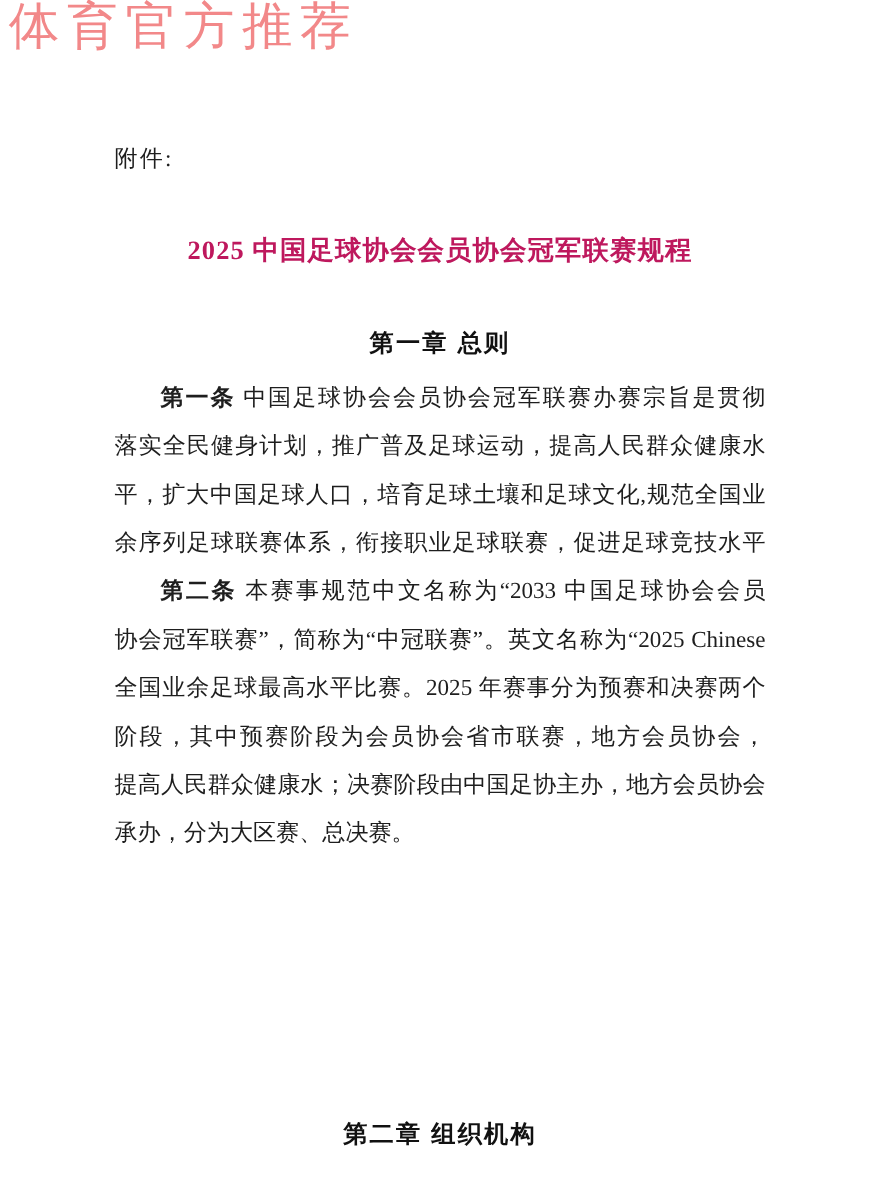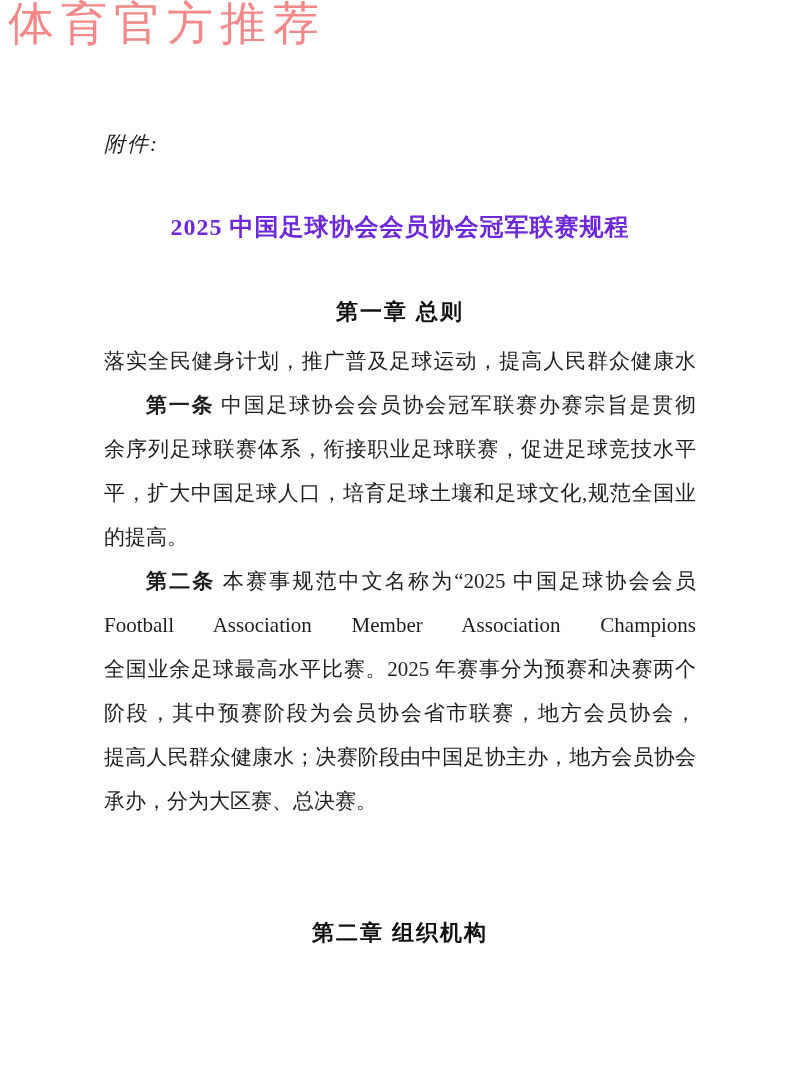--- a/index.html
+++ b/index.html
@@ -22,46 +22,45 @@
     font-family: "Liberation Serif", "DejaVu Serif", serif;
     white-space: nowrap;
     user-select: none;
   }
   .attachment {
     position: absolute;
     top: 130px;
     left: 104px;
     font-size: 21px;
     letter-spacing: 2px;
-    font-style: italic;
   }
   .doc-title {
     position: absolute;
     top: 211px;
     left: 0;
     width: 100%;
     text-align: center;
     font-size: 24px;
     font-weight: bold;
     letter-spacing: 1px;
-    color: #6d28d9;
+    color: #be185d;
   }
   .chapter-heading {
     position: absolute;
     left: 0;
     width: 100%;
     text-align: center;
     font-size: 22px;
     font-weight: bold;
     letter-spacing: 2px;
     color: #111111;
     font-family: "Liberation Sans", "DejaVu Sans", sans-serif;
   }
   .chapter-1 { top: 297px; }
-  .chapter-2 { top: 918px; }
+  .chapter-2 { top: 1016px; }
   .body-text {
     position: absolute;
     top: 339px;
     left: 104px;
     width: 592px;
     font-size: 21px;
   }
   .line {
     height: 44px;
     line-height: 44px;
@@ -84,28 +83,27 @@
   <div class="watermark" style="color: rgb(242, 136, 137);">体育官方推荐</div>
 
   <div class="attachment">附件:</div>
 
   <div class="doc-title">2025 中国足球协会会员协会冠军联赛规程</div>
 
   <div class="chapter-heading chapter-1">第一章 总则</div>
 
   <div class="body-text">
 
+    <div class="line fill indent"><span class="art-label">第一条</span> <span>中国足球协会会员协会冠军联赛办赛宗旨是贯彻</span></div>
     <div class="line fill">落实全民健身计划，推广普及足球运动，提高人民群众健康水</div>
-    <div class="line fill indent"><span class="art-label">第一条</span> <span>中国足球协会会员协会冠军联赛办赛宗旨是贯彻</span></div>
+    <div class="line fill">平，扩大中国足球人口，培育足球土壤和足球文化,规范全国业</div>
     <div class="line fill">余序列足球联赛体系，衔接职业足球联赛，促进足球竞技水平</div>
-    <div class="line fill">平，扩大中国足球人口，培育足球土壤和足球文化,规范全国业</div>
-    <div class="line">的提高。</div>
 
-    <div class="line fill indent"><span class="art-label">第二条</span> <span>本赛事规范中文名称为“2025 中国足球协会会员</span></div>
-    <div class="line fill">Football Association Member Association Champions</div>
+    <div class="line fill indent"><span class="art-label">第二条</span> <span>本赛事规范中文名称为“2033 中国足球协会会员</span></div>
+    <div class="line fill">协会冠军联赛”，简称为“中冠联赛”。英文名称为“2025 Chinese</div>
 
     <div class="line fill">全国业余足球最高水平比赛。2025 年赛事分为预赛和决赛两个</div>
     <div class="line fill">阶段，其中预赛阶段为会员协会省市联赛，地方会员协会，</div>
     <div class="line fill">提高人民群众健康水；决赛阶段由中国足协主办，地方会员协会</div>
     <div class="line">承办，分为大区赛、总决赛。</div>
 
   </div>
 
   <div class="chapter-heading chapter-2">第二章 组织机构</div>
 

